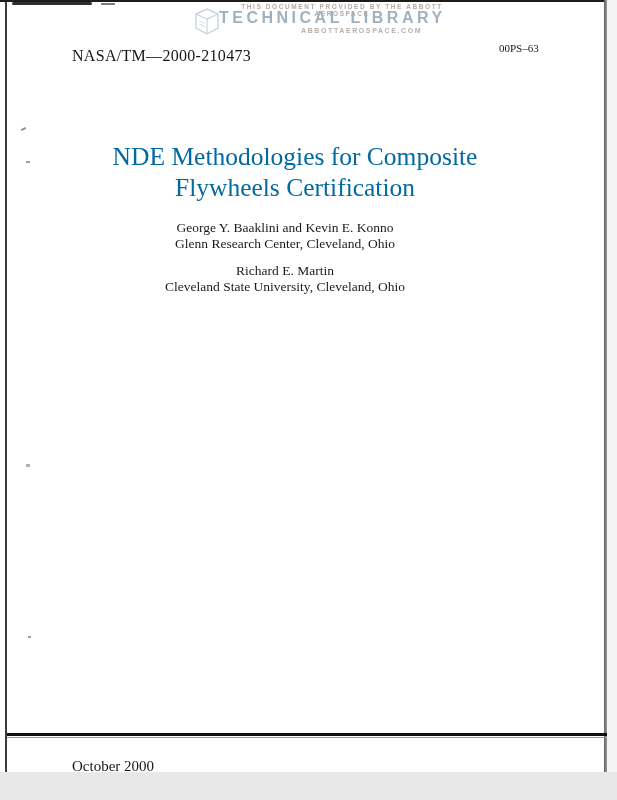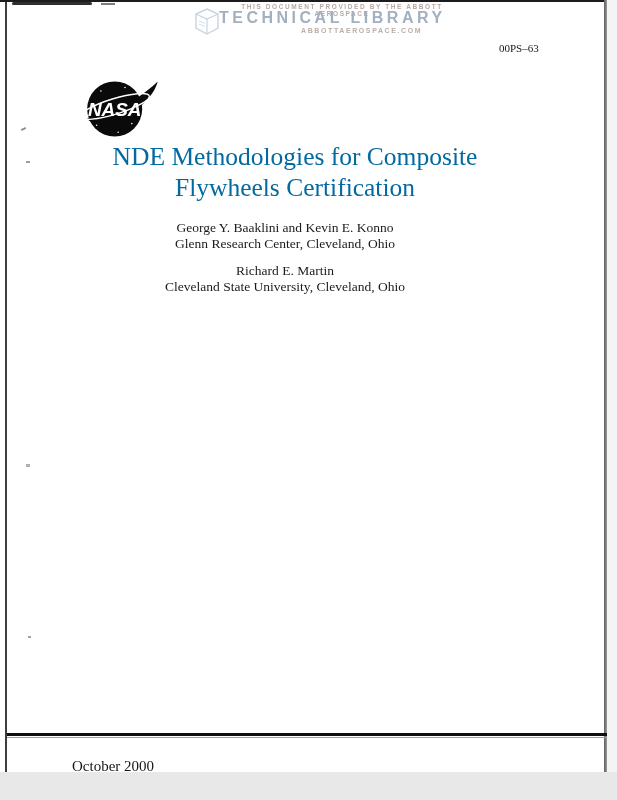--- a/index.html
+++ b/index.html
@@ -79,35 +79,23 @@
 
   <div class="abs edge-top"></div>
   <div class="abs edge-smudge"></div>
   <div class="abs edge-smudge2"></div>
   <div class="abs edge-left"></div>
   <div class="abs edge-right"></div>
   <div class="abs edge-right-outer"></div>
   <div class="abs edge-bottom"></div>
   <div class="abs edge-bottom-outer"></div>
 
+  <div class="abs report-number">NASA/TM—2000-210473</div>
   <div class="abs report-code">00PS–63</div>
 
-  <div class="abs nasa-logo">
-    <svg width="86" height="64" viewBox="0 0 100 74">
-      <circle cx="38" cy="37" r="32" fill="#0a0a0a"></circle>
-      <path d="M6,48 C30,44 62,30 88,5 C84,22 64,42 36,52 C23,56.5 10,54 6,48 Z" fill="#0a0a0a"></path>
-      <ellipse cx="38" cy="34" rx="42" ry="9" fill="none" stroke="#ffffff" stroke-width="1.6" transform="rotate(-17 38 34)"></ellipse>
-      <circle cx="22" cy="16" r="0.9" fill="#fff"></circle>
-      <circle cx="50" cy="12" r="0.9" fill="#fff"></circle>
-      <circle cx="58" cy="54" r="0.9" fill="#fff"></circle>
-      <circle cx="17" cy="56" r="0.9" fill="#fff"></circle>
-      <circle cx="42" cy="64" r="0.9" fill="#fff"></circle>
-      <text x="38" y="45" text-anchor="middle" font-family="Liberation Sans, sans-serif" font-size="22" font-weight="bold" font-style="italic" fill="#ffffff" letter-spacing="0">NASA</text>
-    </svg>
-  </div>
 
   <div class="abs doc-title">NDE Methodologies for Composite Flywheels Certification</div>
 
   <div class="abs author-block b1">
     <div>George Y. Baaklini and Kevin E. Konno</div>
     <div>Glenn Research Center, Cleveland, Ohio</div>
   </div>
   <div class="abs author-block b2">
     <div>Richard E. Martin</div>
     <div>Cleveland State University, Cleveland, Ohio</div>

